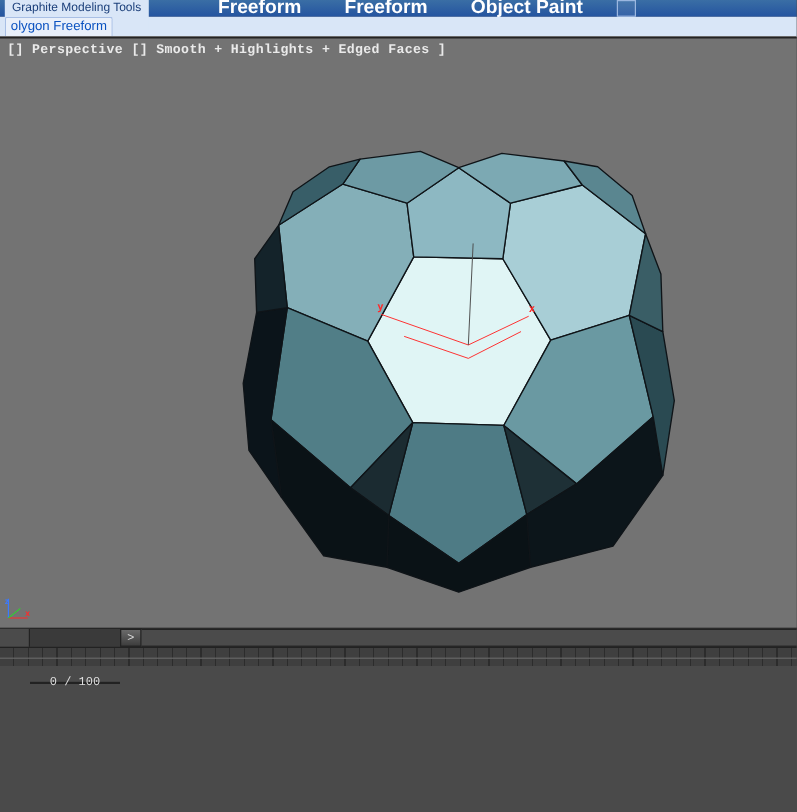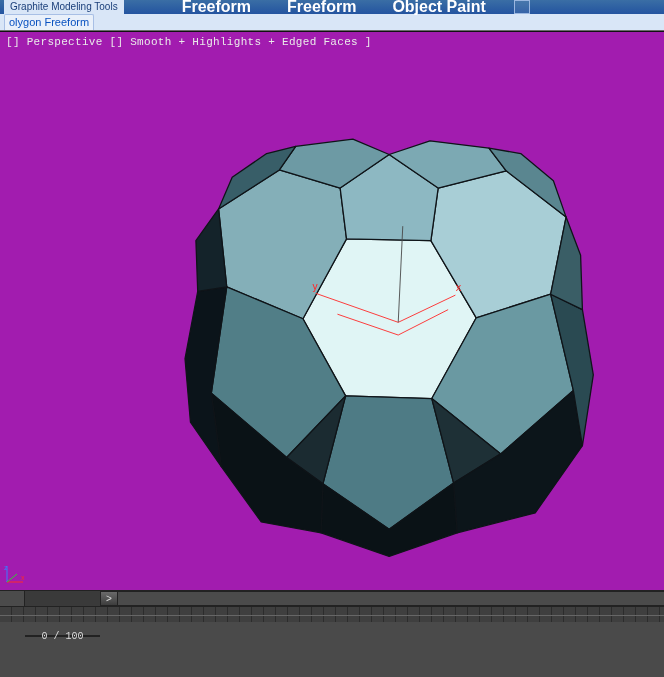--- a/index.html
+++ b/index.html
@@ -67,24 +67,25 @@
     border-radius: 2px 2px 0 0;
     background: #e9f0fa;
     height: 15px;
     line-height: 15px;
   }
 
   
   .viewport-frame {
     position: relative;
     width: 100%;
-    height: 559px; 
-    background: #a21caf;
+    height: 492px; 
+    background: #737373;
     box-sizing: border-box;
     border-top: 1px solid #111;
+    font-weight: bold;
   }
   .viewport-label {
     position: absolute;
     top: 4px;
     left: 6px;
     font-size: 11px;
     font-family: "Courier New", monospace;
     color: #eaeaea;
     letter-spacing: 0.3px;
   }

